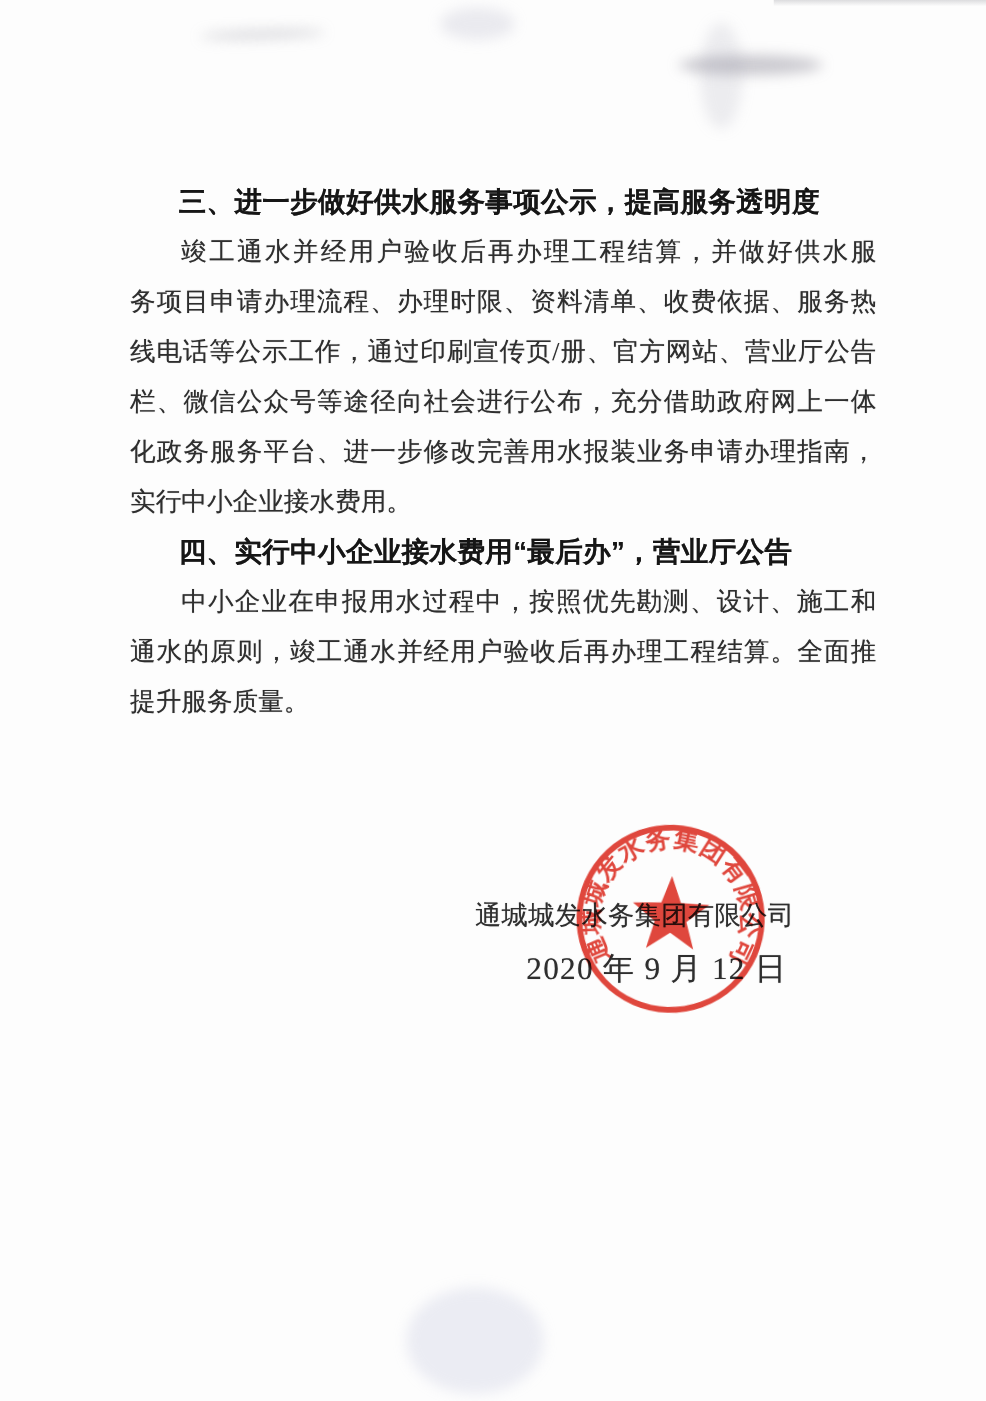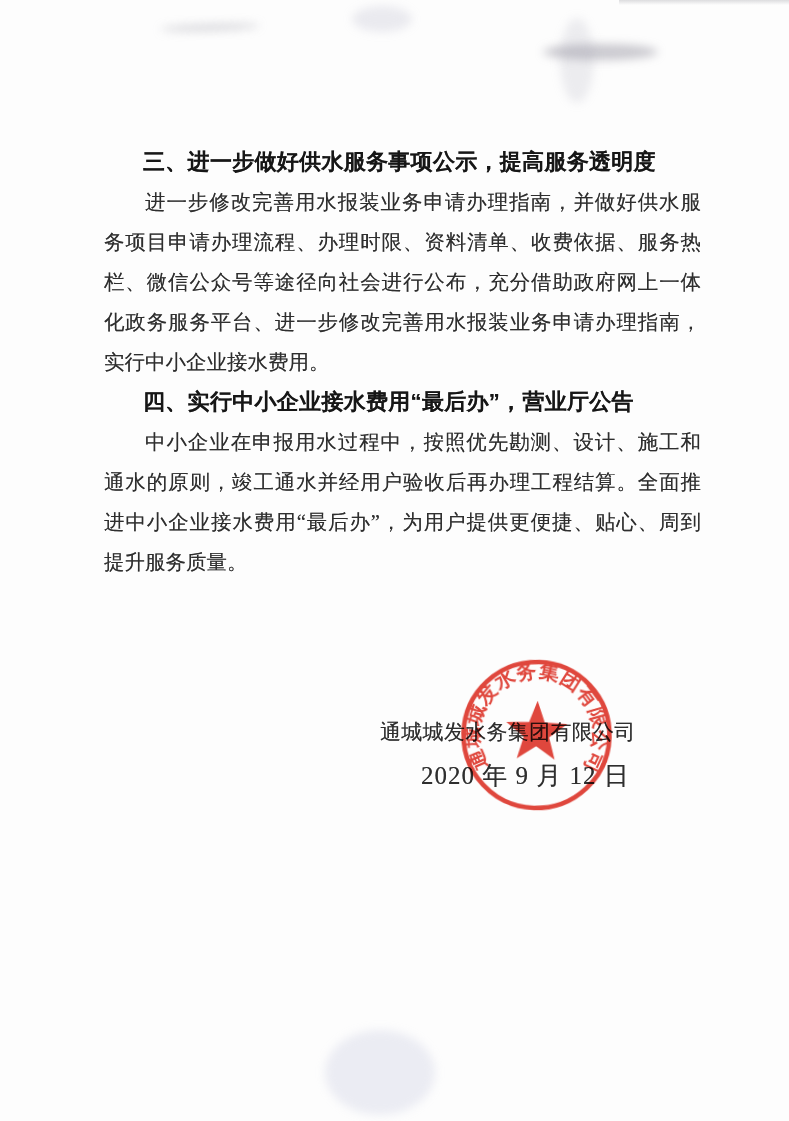--- a/index.html
+++ b/index.html
@@ -60,29 +60,29 @@
 
 <div class="scan-edge"></div>
 <div class="smudge sm1"></div>
 <div class="smudge sm2"></div>
 <div class="smudge sm3"></div>
 <div class="smudge sm4"></div>
 <div class="smudge sm5"></div>
 
 <div class="textblock">
   <div class="line heading">三、进一步做好供水服务事项公示，提高服务透明度</div>
-  <div class="line just indent">进一步修改完善用水报装业务申请办理指南，并做好供水服</div>
+  <div class="line just indent">竣工通水并经用户验收后再办理工程结算，并做好供水服</div>
   <div class="line just">务项目申请办理流程、办理时限、资料清单、收费依据、服务热</div>
+  <div class="line just">线电话等公示工作，通过印刷宣传页/册、官方网站、营业厅公告</div>
   <div class="line just">栏、微信公众号等途径向社会进行公布，充分借助政府网上一体</div>
   <div class="line just">化政务服务平台、进一步修改完善用水报装业务申请办理指南，</div>
   <div class="line">实行中小企业接水费用。</div>
   <div class="line heading">四、实行中小企业接水费用“最后办”，营业厅公告</div>
   <div class="line just indent">中小企业在申报用水过程中，按照优先勘测、设计、施工和</div>
   <div class="line just">通水的原则，竣工通水并经用户验收后再办理工程结算。全面推</div>
-  <div class="line just">进中小企业接水费用“最后办”，为用户提供更便捷、贴心、周到</div>
   <div class="line">提升服务质量。</div>
 </div>
 
 <div class="signature">通城城发水务集团有限公司</div>
 <div class="dateline">2020 年 9 月 12 日</div>
 
 <svg class="seal" viewBox="0 0 160 160" aria-hidden="true">
   <defs>
     <path id="sealArc" d="M 33.3 112.7 A 57 57 0 1 1 126.7 112.7" fill="none"></path>
   </defs>

